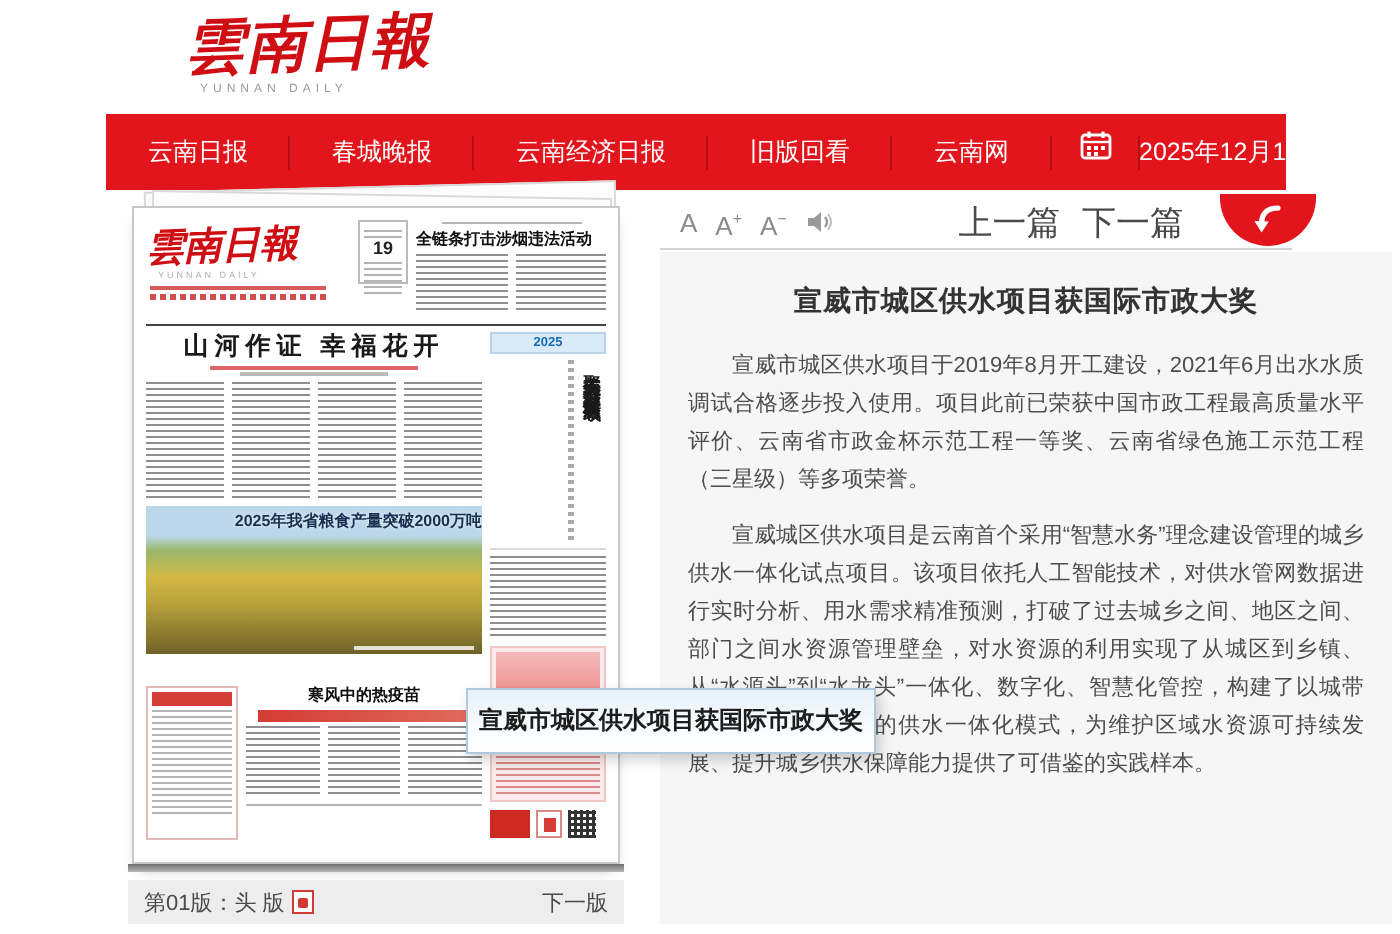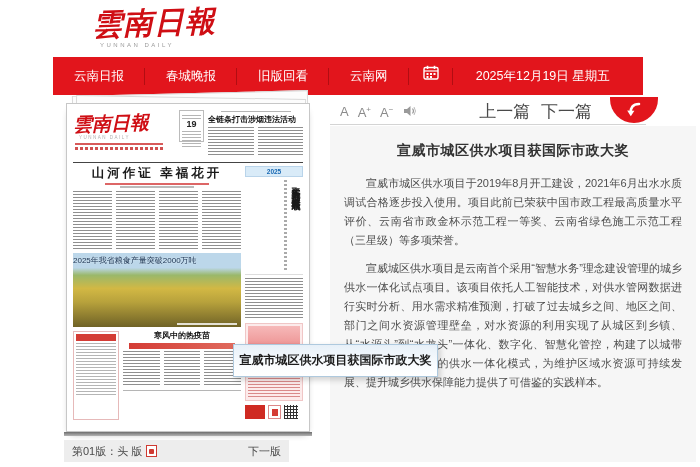--- a/index.html
+++ b/index.html
@@ -49,23 +49,23 @@
 
   .np-body { display:flex; height:254px; }
   .np-left { flex:1; display:flex; flex-direction:column; }
   .np-h1 { font-size:12.5px; font-weight:bold; color:#1a1a1a; text-align:center; letter-spacing:3px; line-height:15px; white-space:nowrap; }
   .np-h1sub { height:2px; width:62%; margin:2px auto 1px; background:#d66; }
   .np-h1sub2 { height:1.5px; width:44%; margin:0 auto 3px; background:#bbb; }
   .np-cols4 { display:flex; gap:4px; height:58px; }
   .np-cols4 > div { flex:1; }
   .np-photo { position:relative; height:74px; margin-top:4px;
     background:linear-gradient(180deg,#bcd7ea 0%,#bcd7ea 20%,#9ab86a 30%,#d2b844 48%,#b8a23c 66%,#8f7e30 85%,#6f6226 100%); }
-  .np-photo .ph-hl { position:absolute; top:2px; left:0; right:0; text-align:left; font-size:8px; font-weight:normal; color:#17304f; text-shadow:0 0 2px rgba(255,255,255,.7); white-space:nowrap; }
+  .np-photo .ph-hl { position:absolute; top:2px; left:0; right:0; text-align:right; font-size:8px; font-weight:bold; color:#17304f; text-shadow:0 0 2px rgba(255,255,255,.7); white-space:nowrap; }
   .np-photo .cap { position:absolute; bottom:2px; right:4px; width:60px; height:2px; background:rgba(255,255,255,.8); }
-  .np-bottom { display:flex; gap:4px; margin-top:4px; flex:1; }
+  .np-bottom { display:flex; gap:4px; margin-top:16px; flex:1; }
   .np-box { width:46px; border:1px solid #e6b9b9; padding:2px; }
   .np-box .rhdr { height:7px; background:#d43c35; margin-bottom:2px; }
   .np-mid { flex:1; }
   .np-mid .hl { font-size:8px; font-weight:bold; color:#111; text-align:center; line-height:10px; white-space:nowrap; }
   .np-mid .banner { height:6px; background:linear-gradient(90deg,#d43c35,#e06a5d); margin:2px 6px; }
   .np-mid .cols { display:flex; gap:4px; height:36px; margin-top:2px; }
   .np-mid .cols > div { flex:1; }
   .np-footline { height:3px; margin-top:3px; }
 
   .np-side { width:58px; margin-left:4px; display:flex; flex-direction:column; }
@@ -79,21 +79,21 @@
   .np-pink .lines { height:40px; margin-top:3px; }
   .np-icons { display:flex; gap:3px; margin-top:4px; align-items:center; }
   .np-icons .redbox { width:20px; height:14px; background:#cf2a22; }
   .np-icons .appbox { width:13px; height:14px; background:#fff; border:1px solid #d88; position:relative; }
   .np-icons .appbox::after { content:""; position:absolute; left:3px; top:3px; width:6px; height:7px; background:#d43c35; }
   .np-icons .qr { width:14px; height:14px; background:
       repeating-linear-gradient(0deg,#333 0,#333 1.5px,transparent 1.5px,transparent 3px),
       repeating-linear-gradient(90deg,#333 0,#333 1.5px,#fff 1.5px,#fff 3px); }
 
   
-  .pagebar { position:absolute; left:64px; top:440px; width:225px; height:22px; background:#ededed; display:flex; align-items:center; font-size:11px; color:#4a4a4a; padding:0 8px; }
+  .pagebar { position:absolute; left:64px; top:440px; width:248px; height:22px; background:#ededed; display:flex; align-items:center; font-size:11px; color:#4a4a4a; padding:0 8px; }
   .pagebar .pdf { width:11px; height:12px; margin-left:4px; background:#fff; border:1px solid #cf3a32; position:relative; }
   .pagebar .pdf::after { content:""; position:absolute; left:2px; top:3px; width:5px; height:5px; background:#cf3a32; border-radius:1px; }
   .pagebar .next { margin-left:auto; cursor:pointer; }
 
   
   .toolbar { position:absolute; left:330px; top:98px; width:316px; height:27px; background:#fff; border-bottom:1px solid #d4d4d4; display:flex; align-items:center; padding:0 10px; color:#8a8a8a; }
   .toolbar .fbtn { font-size:13px; margin-right:9px; cursor:pointer; line-height:27px; }
   .toolbar .fbtn sup { font-size:8px; }
   .toolbar .spk { margin-left:2px; cursor:pointer; display:flex; align-items:center; }
   .toolbar .pn { margin-left:auto; margin-right:44px; font-size:17px; color:#4a4a4a; white-space:nowrap; }
@@ -117,20 +117,21 @@
 <div id="stage">
 
   <div class="logo">
     <span class="calli">雲南日報</span>
     <span class="sub">YUNNAN DAILY</span>
   </div>
 
   <div class="nav">
     <div class="nav-item">云南日报</div>
     <div class="nav-item">春城晚报</div>
+    <div class="nav-item">云南经济日报</div>
     <div class="nav-item">旧版回看</div>
     <div class="nav-item">云南网</div>
     <div class="nav-item nav-cal">
       <span>
         <svg width="16" height="15" viewBox="0 0 16 15">
             <rect x="1" y="2.5" width="14" height="11.5" rx="1.5" fill="none" stroke="#fff" stroke-width="1.4"></rect>
             <line x1="4.5" y1="0.8" x2="4.5" y2="4" stroke="#fff" stroke-width="1.6"></line>
             <line x1="11.5" y1="0.8" x2="11.5" y2="4" stroke="#fff" stroke-width="1.6"></line>
             <line x1="1" y1="6" x2="15" y2="6" stroke="#fff" stroke-width="1.2"></line>
             <rect x="3.5" y="8" width="2" height="2" fill="#fff"></rect>

